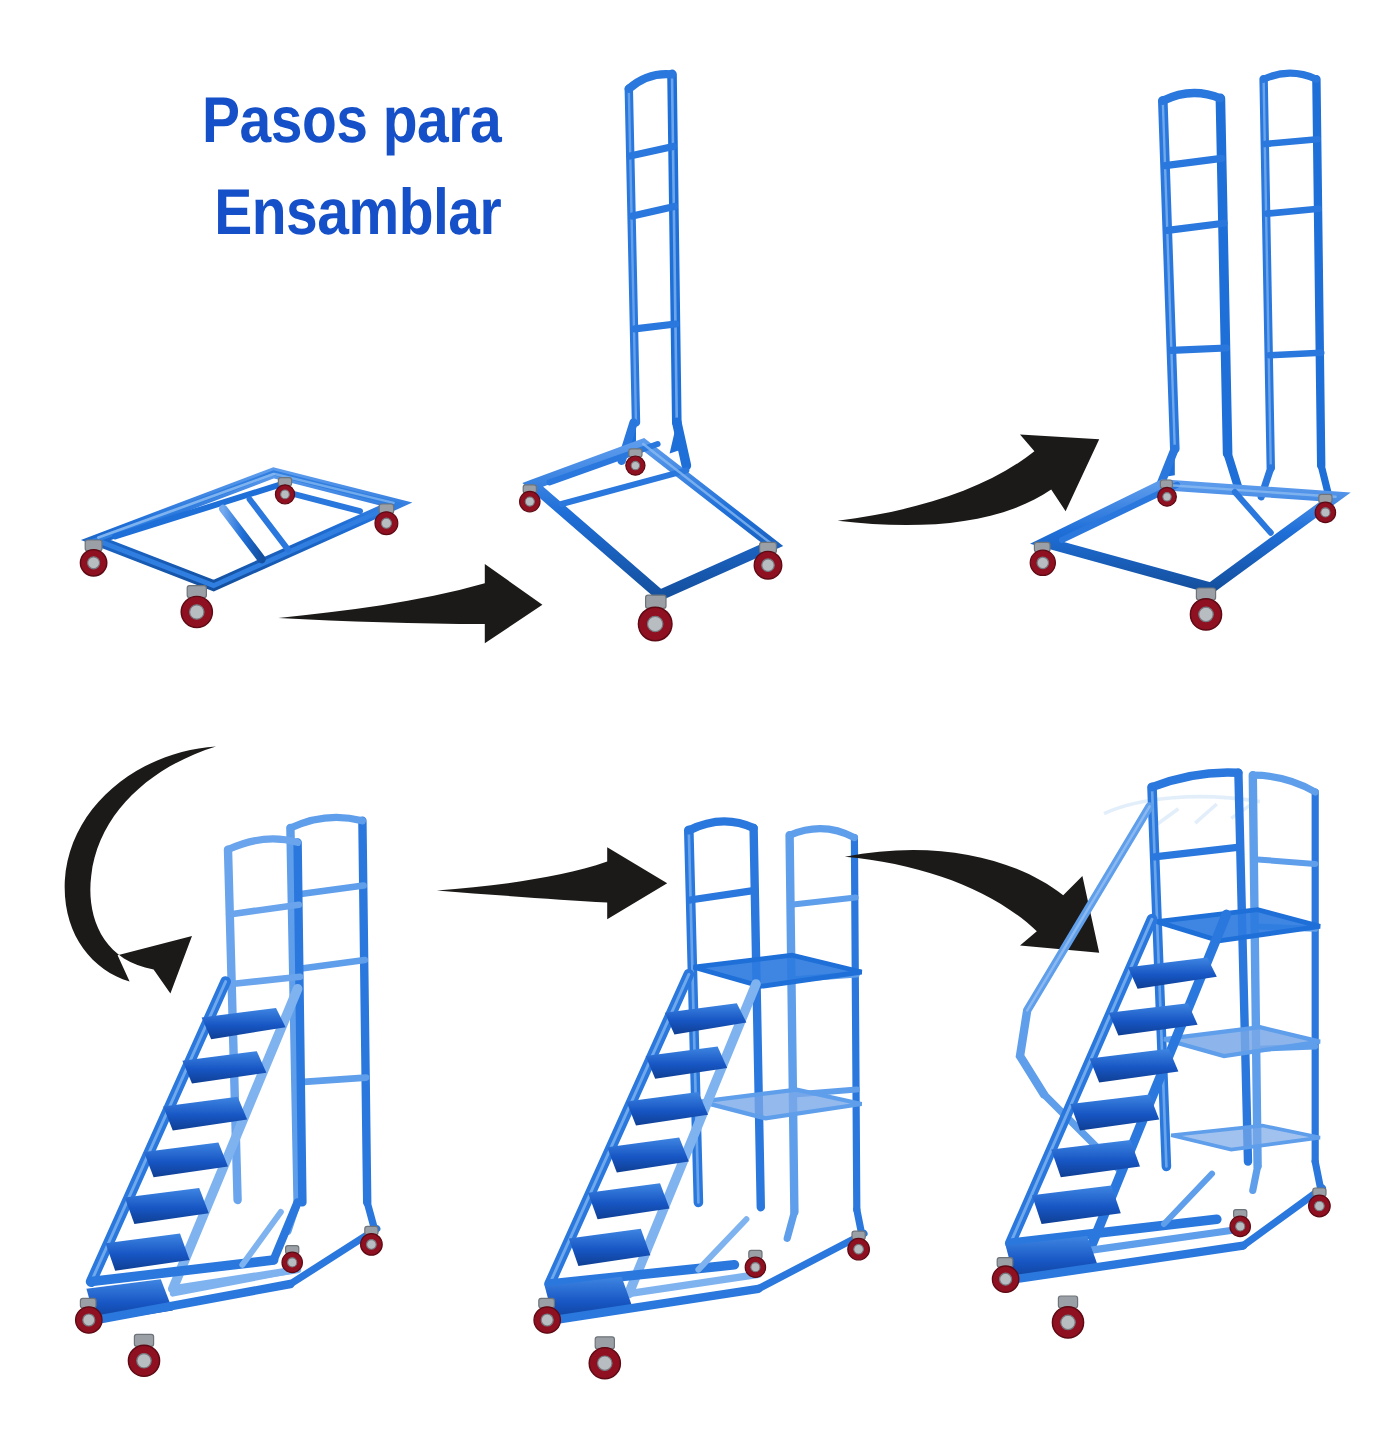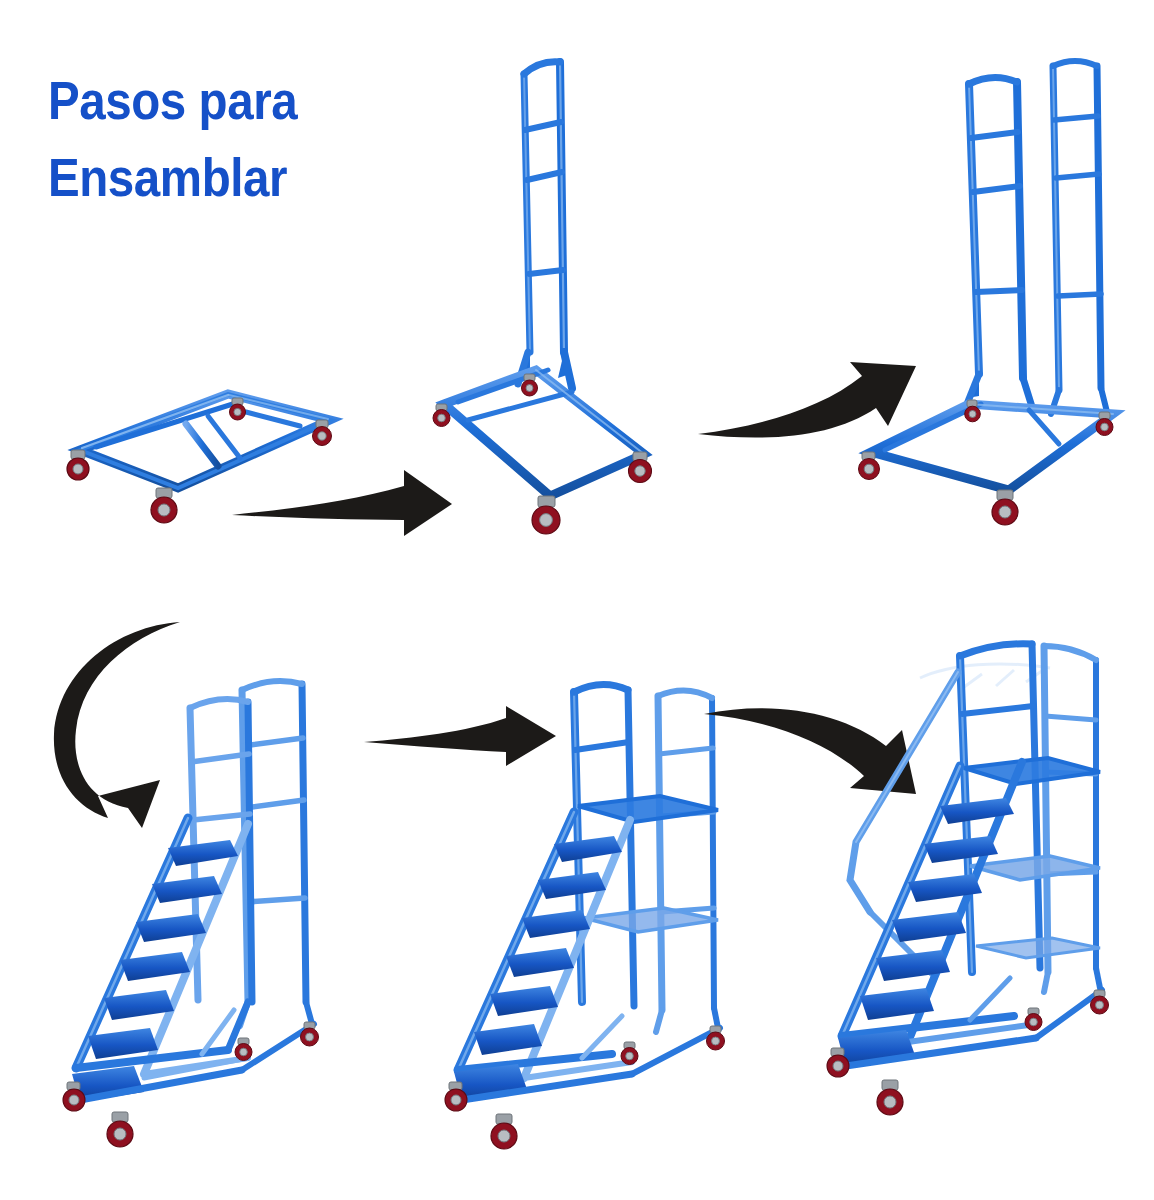--- a/index.html
+++ b/index.html
@@ -1,21 +1,21 @@
 <!DOCTYPE html>
 <html><head>
 <meta charset="utf-8">
 <style>
   html,body{margin:0;padding:0;background:#ffffff;}
   body{
     width:1154px;height:1200px;position:relative;overflow:hidden;
     font-family:"Liberation Sans","DejaVu Sans",sans-serif;
     background:#ffffff;
   }
-  #stage{position:absolute;inset:0;width:1154px;height:1200px;}
+  #stage{position:absolute;inset:0;width:1154px;height:1200px;text-align:right;}
   .title{
     position:absolute;left:48px;top:62px;width:420px;
     color:#1550C8;
     font-weight:700;
     font-size:54px;
     line-height:1.42;
     letter-spacing:-0.5px;
     font-family:"Liberation Sans","DejaVu Sans",sans-serif;
     transform:scaleX(0.88);
     transform-origin:left top;

